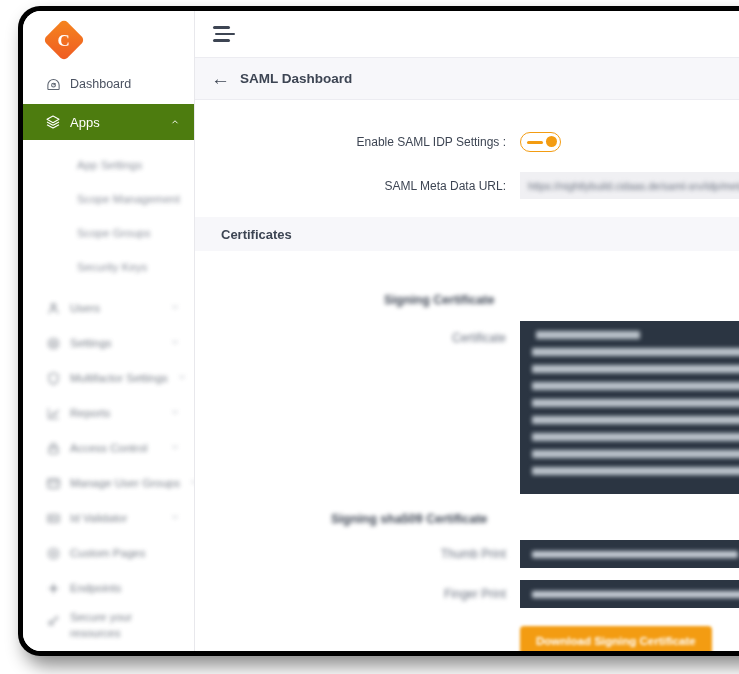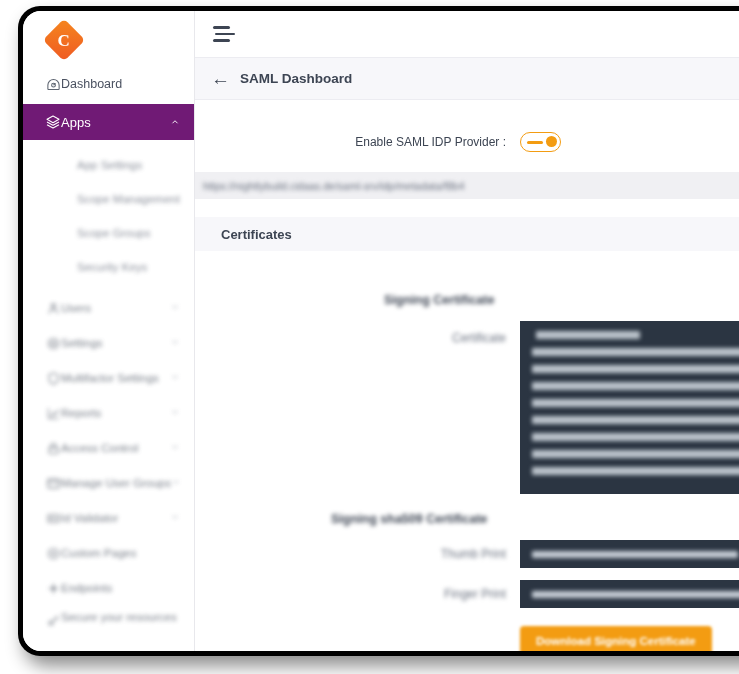--- a/index.html
+++ b/index.html
@@ -75,32 +75,33 @@
     color: #3e4450;
     letter-spacing: -.5px;
     margin-left: 3px;
   }
 
   .nav-item {
     display: flex;
     align-items: center;
     height: 30px;
     padding: 0 14px 0 22px;
+    gap: 9px;
     font-size: 11.5px;
     color: #5d6470;
     cursor: pointer;
     margin-bottom: 5px;
   }
   .nav-item .ic { width: 16px; height: 16px; flex: 0 0 16px; display:flex; align-items:center; justify-content:center; }
   .nav-item .ic svg { display:block; }
   .nav-item .lbl { flex: 1 1 auto; white-space: nowrap; }
   .nav-item .chev { width: 10px; flex: 0 0 10px; }
 
   .nav-item.active {
-    background: #701a75;
+    background: #4d7c0f;
     color: #ffffff;
     font-size: 13px;
     height: 36px;
     margin-bottom: 8px;
   }
   .nav-item.clear { color: #4a5160; font-size: 12.5px; }
 
   .nav-blur { filter: blur(2.1px); opacity: .82; }
 
   .sub-item {
@@ -465,29 +466,30 @@
 
       <div id="page-header">
         <span class="back">←</span>
         <span class="ttl">SAML Dashboard</span>
       </div>
 
       <div id="content">
 
         
         <div class="form-row" style="margin-top:32px;">
-          <div class="flabel">Enable SAML IDP Provider :</div>
+          <div class="flabel">Enable SAML IDP Settings :</div>
           <div class="toggle">
             <span class="bar"></span>
             <span class="knob"></span>
           </div>
         </div>
 
         
         <div class="form-row" style="margin-top:20px;">
+          <div class="flabel">SAML Meta Data URL:</div>
           <div class="url-input">
             <span class="v">https://nightlybuild.cidaas.de/saml-srv/idp/metadata/f8b4</span>
           </div>
         </div>
 
         
         <div class="section-bar">Certificates</div>
 
         <div class="sub-head" style="margin-top:42px;">Signing Certificate</div>
 

